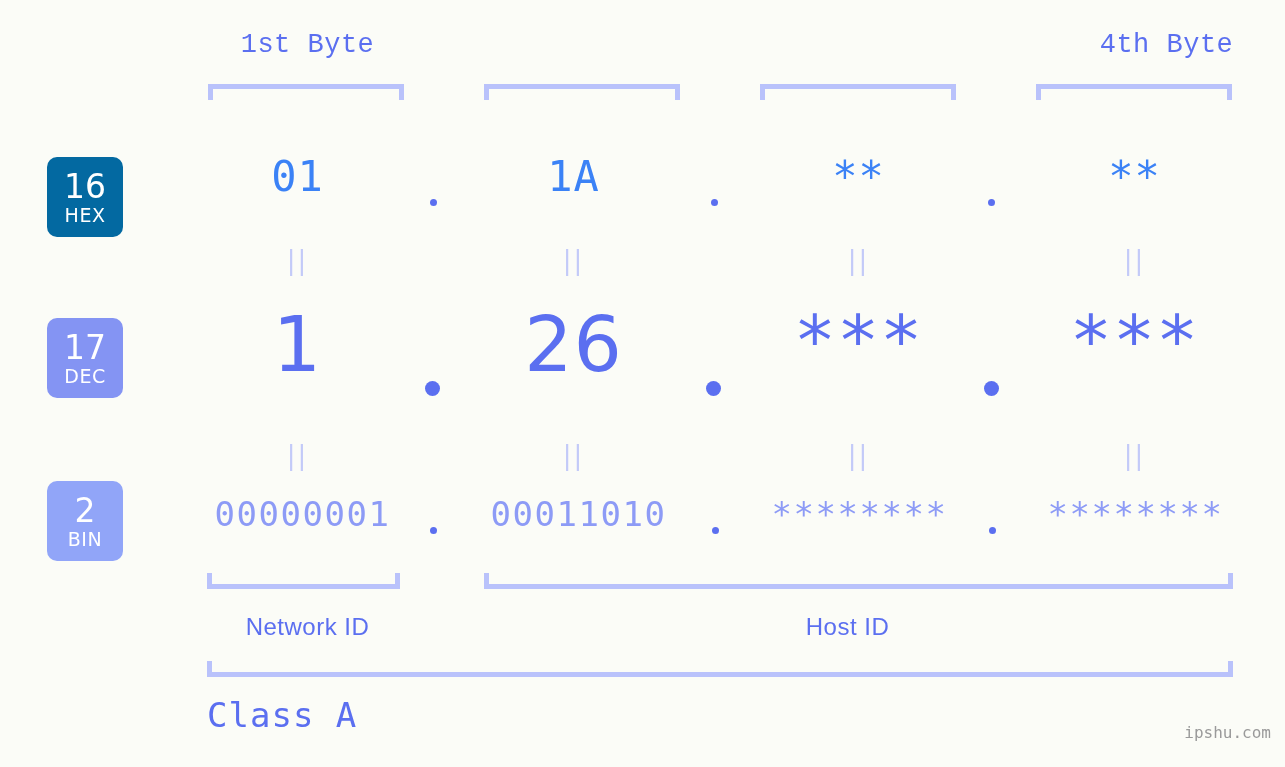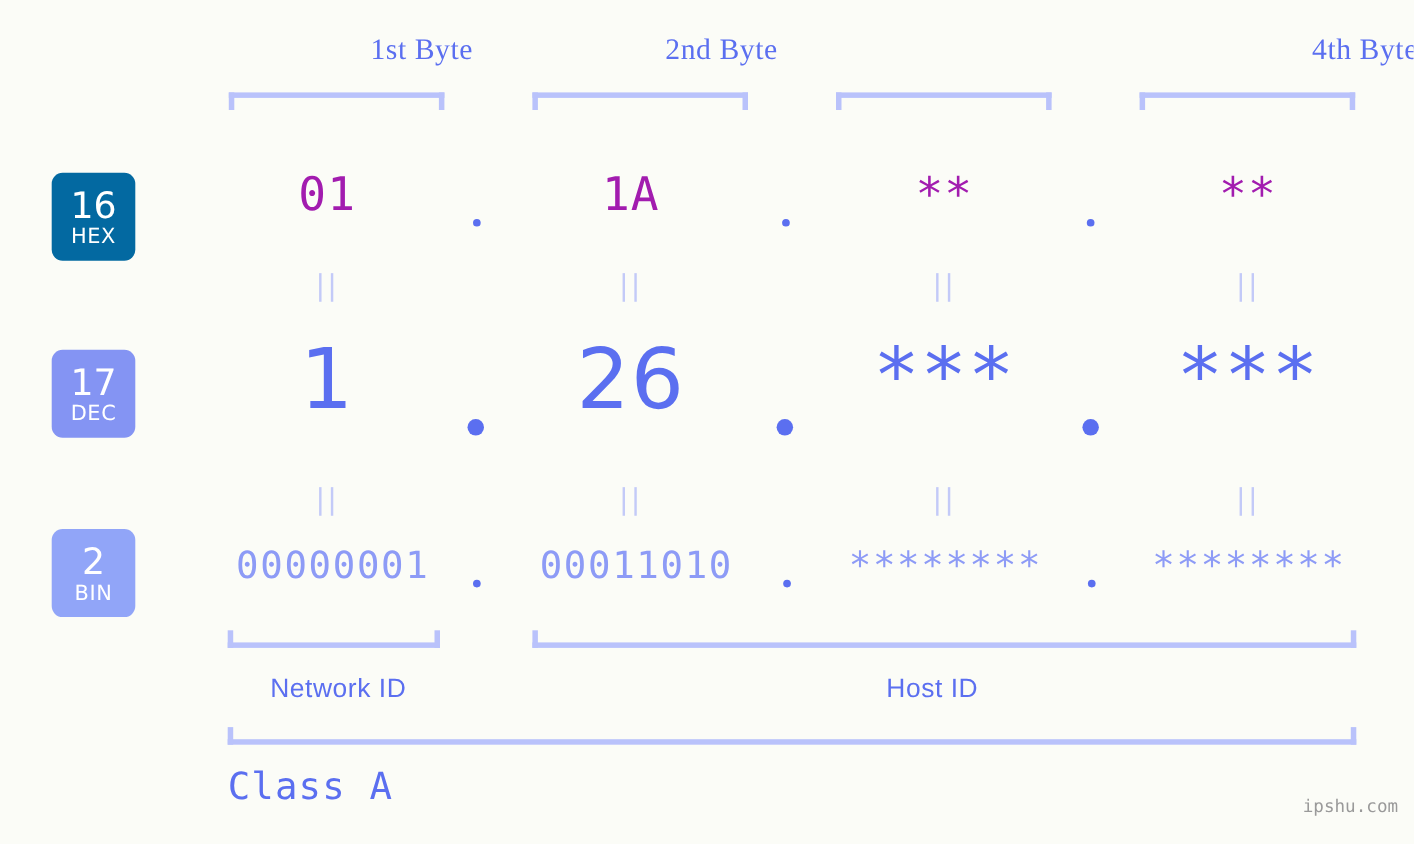--- a/index.html
+++ b/index.html
@@ -18,22 +18,22 @@
 
   .stage {
     position: absolute;
     inset: 0;
   }
 
   
   .byte-label {
     position: absolute;
     top: 30px;
-    text-align: right;
-    font-family: Liberation Serif, serif;
+    text-align: center;
+    font-family: Liberation Mono, monospace;
     font-size: 27px;
     color: #5b6ff0;
     letter-spacing: 0.5px;
     white-space: nowrap;
   }
 
   
   .bracket {
     position: absolute;
     border-color: #b9c2fb;
@@ -79,21 +79,21 @@
   .cell {
     position: absolute;
     text-align: center;
     white-space: nowrap;
     font-family: "DejaVu Sans Mono", monospace;
   }
 
   .row-hex .cell {
     top: 152px;
     font-size: 42px;
-    color: #a21caf;
+    color: #3b82f6;
     letter-spacing: 1px;
   }
   .row-bin .cell {
     top: 494px;
     font-size: 34px;
     color: #8d9bf6;
     letter-spacing: 1.5px;
   }
   .row-dec .cell {
     top: 300px;
@@ -157,21 +157,20 @@
     color: #9a9a9a;
     letter-spacing: 0px;
   }
 </style>
 </head>
 <body>
 
 <div class="stage">
 
   <div class="byte-label" style="left:185px;width:245px;">1st Byte</div>
-  <div class="byte-label" style="left:462px;width:245px;">2nd Byte</div>
   <div class="byte-label" style="left:1044px;width:245px;">4th Byte</div>
 
   <div class="bracket bracket-down" style="left:208px;top:84px;width:196px;"></div>
   <div class="bracket bracket-down" style="left:484px;top:84px;width:196px;"></div>
   <div class="bracket bracket-down" style="left:760px;top:84px;width:196px;"></div>
   <div class="bracket bracket-down" style="left:1036px;top:84px;width:196px;"></div>
 
   <div class="badge" style="top:157px;background:#0369a1;">
     <span class="num">16</span>
     <span class="name">HEX</span>

